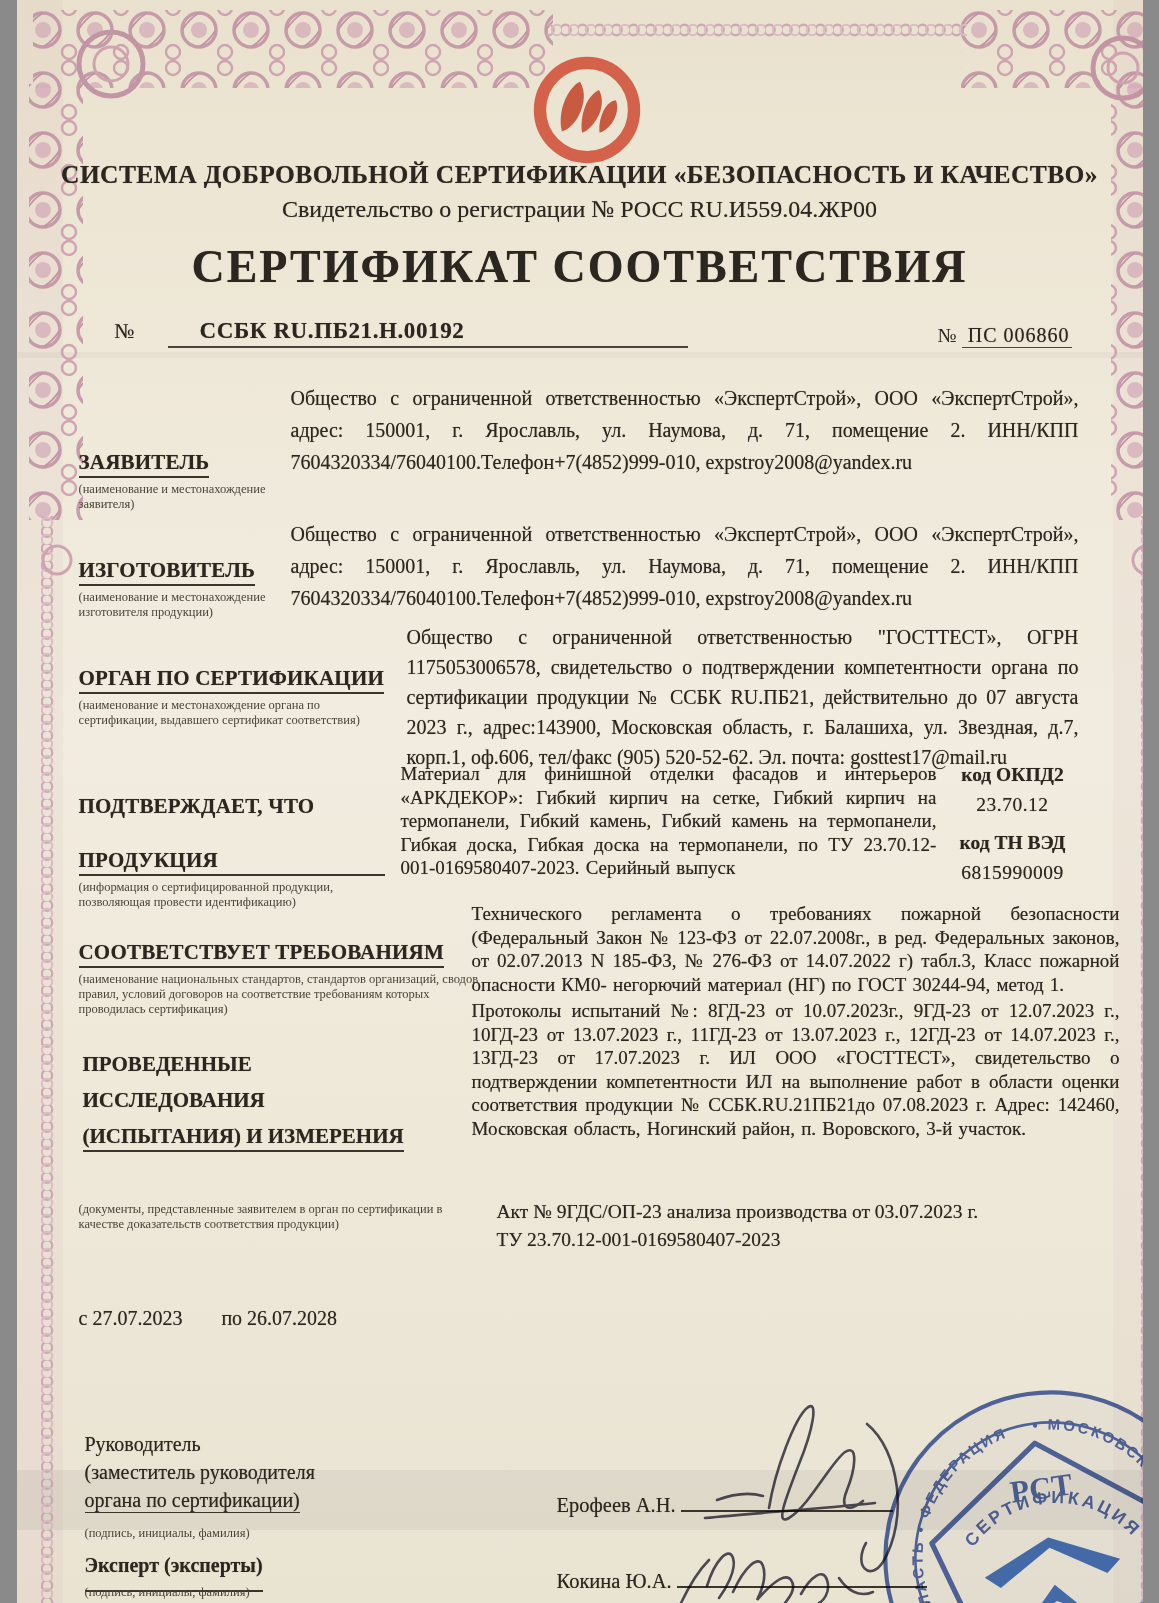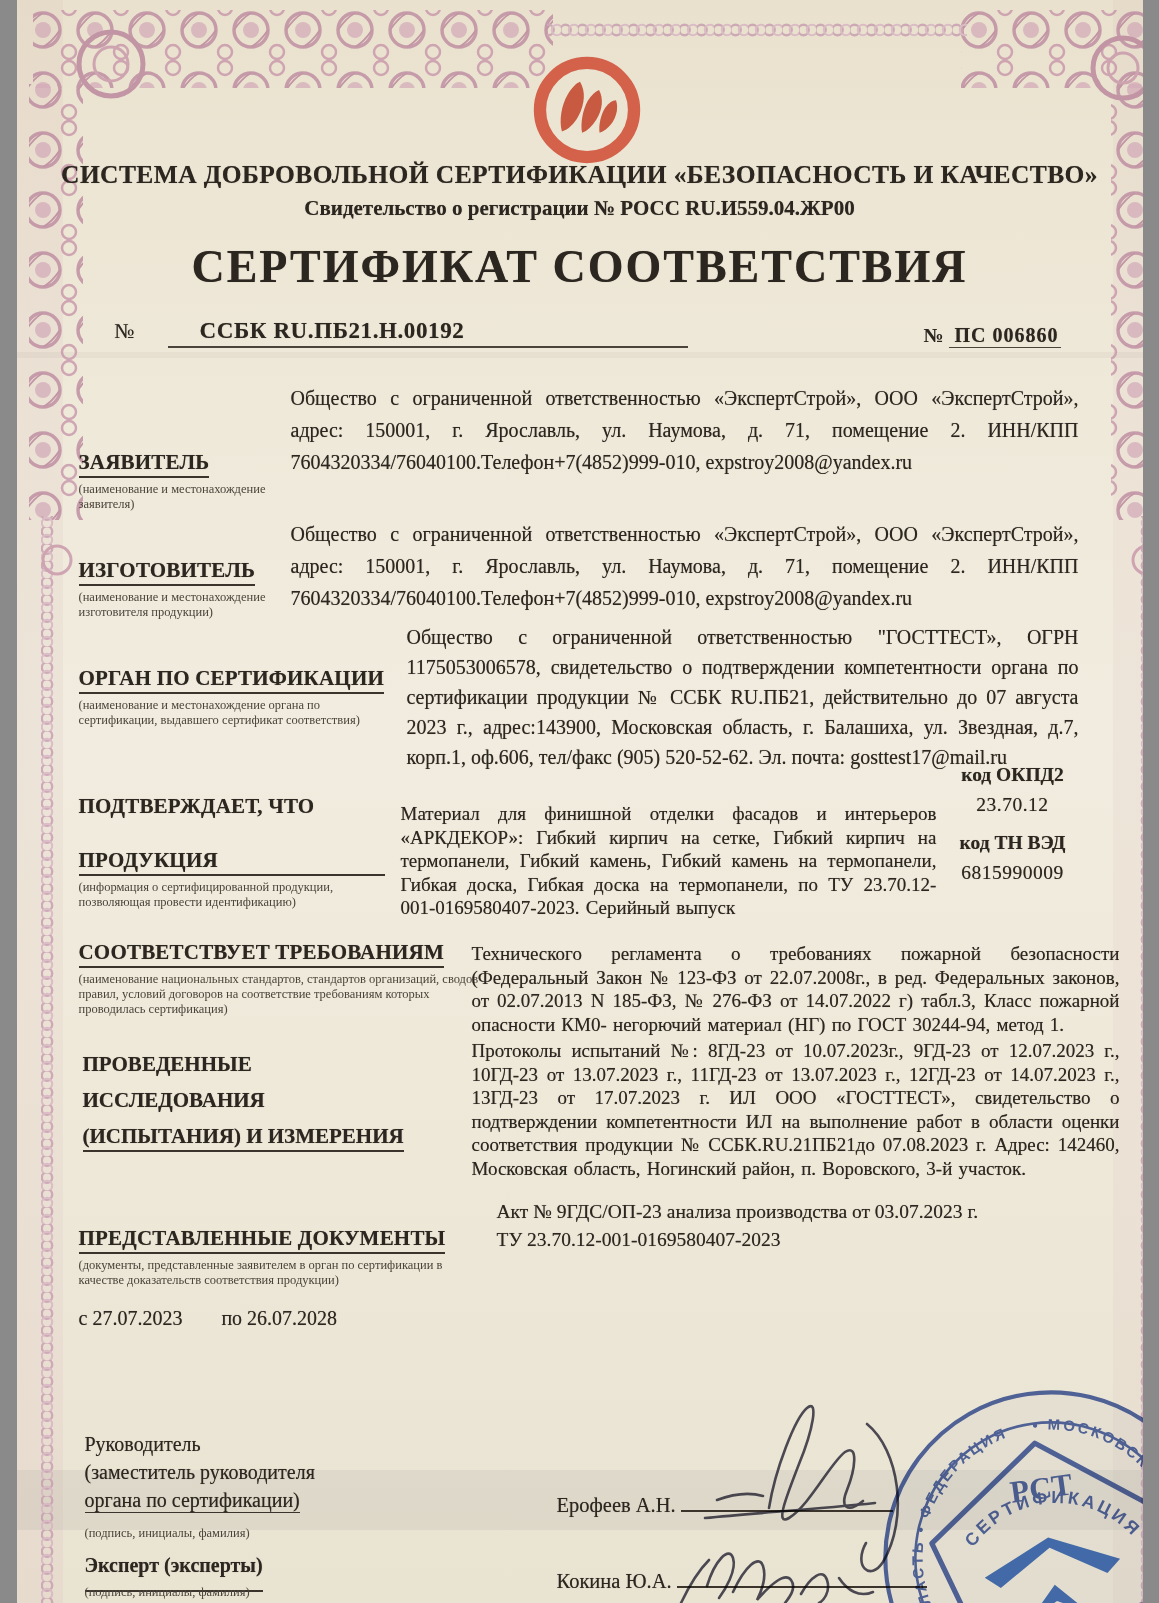--- a/index.html
+++ b/index.html
@@ -15,35 +15,35 @@
   .tint-left{position:absolute;left:0;top:0;width:46px;height:100%;background:rgba(205,155,170,.10);}
   .tint-right{position:absolute;right:0;top:0;width:30px;height:100%;background:rgba(205,155,170,.08);}
   .band1{position:absolute;left:0;top:1470px;width:100%;height:60px;background:rgba(150,146,140,.14);}
   .band2{position:absolute;left:0;top:352px;width:100%;height:6px;background:rgba(120,110,95,.06);}
   .border-svg{position:absolute;inset:0;width:1159px;height:1603px;z-index:1;}
   .txt{position:absolute;z-index:3;}
   .soft{text-shadow:0 0 .7px rgba(48,38,26,.55);}
   
   .logo{position:absolute;left:514px;top:54px;width:112px;height:112px;z-index:3;}
   .sys-title{left:0;top:160px;width:100%;text-align:center;font-size:25.5px;font-weight:bold;letter-spacing:.4px;}
-  .reg-line{left:0;top:196px;width:100%;text-align:center;font-size:21px;font-weight:bold;}
+  .reg-line{left:0;top:196px;width:100%;text-align:center;font-size:24px;font-weight:normal;}
   .main-title{left:0;top:240px;width:100%;text-align:center;font-size:46px;font-weight:bold;letter-spacing:2px;}
   .num-row{left:98px;top:318px;width:970px;font-size:20px;}
   .num-sign{font-size:21px;}
   .num-value{display:inline-block;min-width:520px;margin-left:28px;padding:0 0 2px 32px;font-size:23px;font-weight:bold;letter-spacing:.6px;border-bottom:2px solid #4a443c;}
-  .blank-num{position:absolute;right:24px;top:6px;font-size:20px;font-weight:bold;}
+  .blank-num{position:absolute;right:13px;top:6px;font-size:20px;font-weight:normal;}
   .blank-num .u{border-bottom:1.6px solid #4a443c;padding:0 2px 1px 6px;letter-spacing:1px;}
   
   .row{position:absolute;left:62px;right:64px;z-index:3;display:flex;align-items:flex-start;}
   .lab{flex:0 0 auto;}
   .lab .h{font-weight:bold;font-size:21px;letter-spacing:.2px;display:inline-block;border-bottom:2px solid #3a342c;padding-bottom:1px;margin-top:28px;}
   .lab .h.noline{border-bottom:none;}
   .lab .sub{display:block;font-size:12.5px;line-height:15px;color:#4a443a;margin-top:4px;}
   .bod{font-size:20px;line-height:32px;text-align:justify;}
-  .bod.tight{font-size:19px;line-height:23.5px;word-spacing:1.5px;margin-top:40px;}
+  .bod.tight{font-size:19px;line-height:23.5px;word-spacing:1.5px;}
   
   #row-applicant{top:382px;} #row-applicant .lab{width:212px;padding-top:40px;} #row-applicant .bod{width:815px;}
   #row-manufacturer{top:518px;} #row-manufacturer .lab{width:212px;padding-top:12px;} #row-manufacturer .bod{width:815px;}
   #row-organ{top:622px;} #row-organ .lab{width:328px;padding-top:16px;padding-right:14px;} #row-organ .bod{width:700px;line-height:30px;}
   #row-product{top:762px;} #row-product .lab{width:322px;padding-top:4px;padding-right:16px;} #row-product .bod{width:560px;}
   #row-product .codes{width:148px;padding-left:10px;font-size:19.5px;text-align:center;}
   #row-product .codes .cl{font-weight:bold;display:block;margin-top:2px;}
   #row-product .codes .cv{display:block;margin:8px 0 16px;letter-spacing:.5px;}
   #lab-requirements{position:absolute;left:62px;top:912px;width:400px;z-index:3;}
   #lab-tests{position:absolute;left:66px;top:1046px;width:430px;z-index:3;font-weight:bold;font-size:21px;line-height:36px;}
@@ -188,21 +188,20 @@
     <span class="l3 soft">(ИСПЫТАНИЯ) И ИЗМЕРЕНИЯ</span>
   </div>
 
   <div id="col-reqtests">
     <div class="bod tight soft">Технического регламента о требованиях пожарной безопасности (Федеральный Закон № 123-ФЗ от 22.07.2008г., в ред. Федеральных законов, от 02.07.2013 N 185-ФЗ, № 276-ФЗ от 14.07.2022 г) табл.3, Класс пожарной опасности КМ0- негорючий материал (НГ) по ГОСТ 30244-94, метод 1.</div>
     <div class="bod tight soft p2">Протоколы испытаний №: 8ГД-23 от 10.07.2023г., 9ГД-23 от 12.07.2023 г., 10ГД-23 от 13.07.2023 г., 11ГД-23 от 13.07.2023 г., 12ГД-23 от 14.07.2023 г., 13ГД-23 от 17.07.2023 г. ИЛ ООО «ГОСТТЕСТ», свидетельство о подтверждении компетентности ИЛ на выполнение работ в области оценки соответствия продукции № ССБК.RU.21ПБ21до 07.08.2023 г. Адрес: 142460, Московская область, Ногинский район, п. Воровского, 3-й участок.</div>
   </div>
 
   <div class="row" id="row-documents">
     <div class="lab">
-      <span class="h soft">ПРЕДСТАВЛЕННЫЕ ДОКУМЕНТЫ</span>
       <span class="sub">(документы, представленные заявителем в орган по сертификации в качестве доказательств соответствия продукции)</span>
     </div>
     <div class="bod">
       <span class="soft">Акт № 9ГДС/ОП-23 анализа производства от 03.07.2023 г.</span><br>
       <span class="soft">ТУ 23.70.12-001-0169580407-2023</span>
     </div>
   </div>
 
   <div class="row" id="row-validity">
     <div class="vdates">

